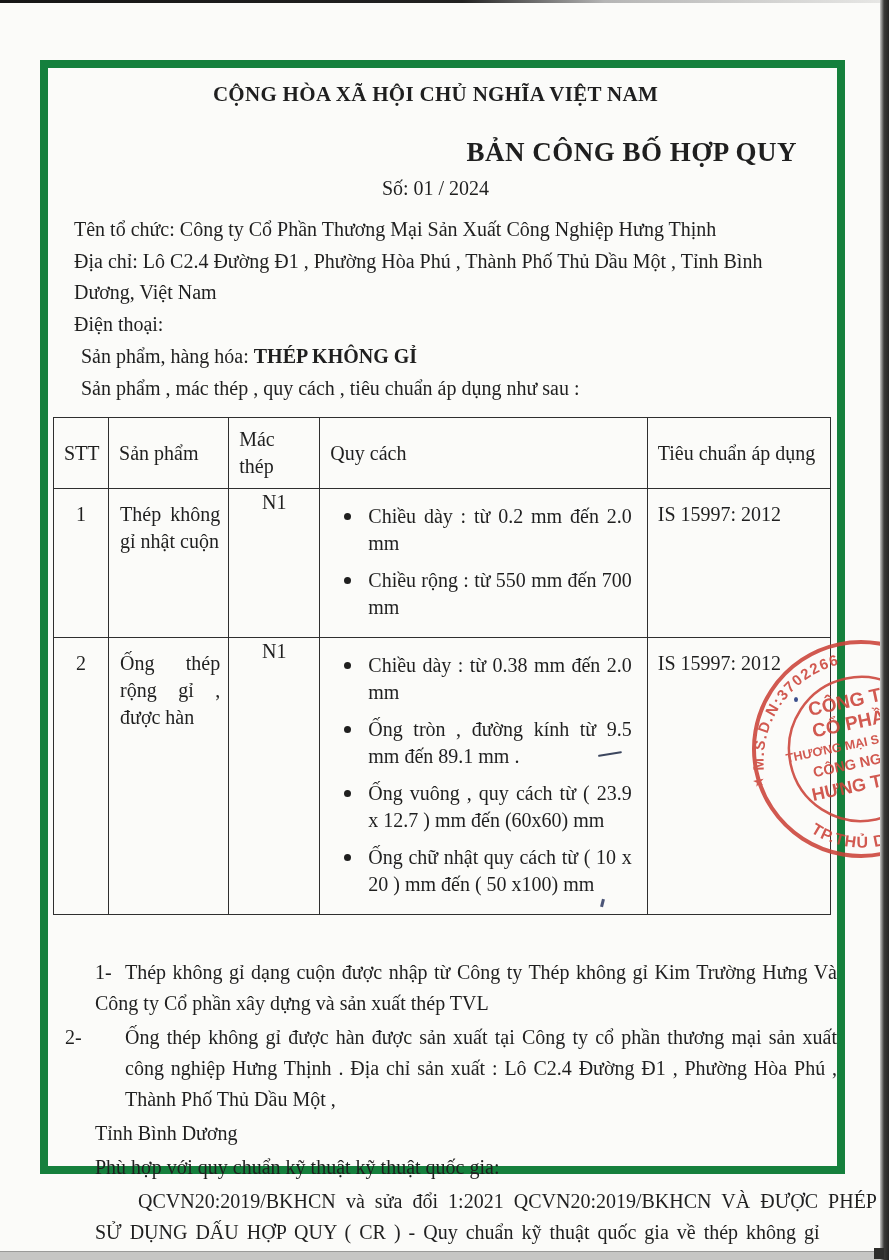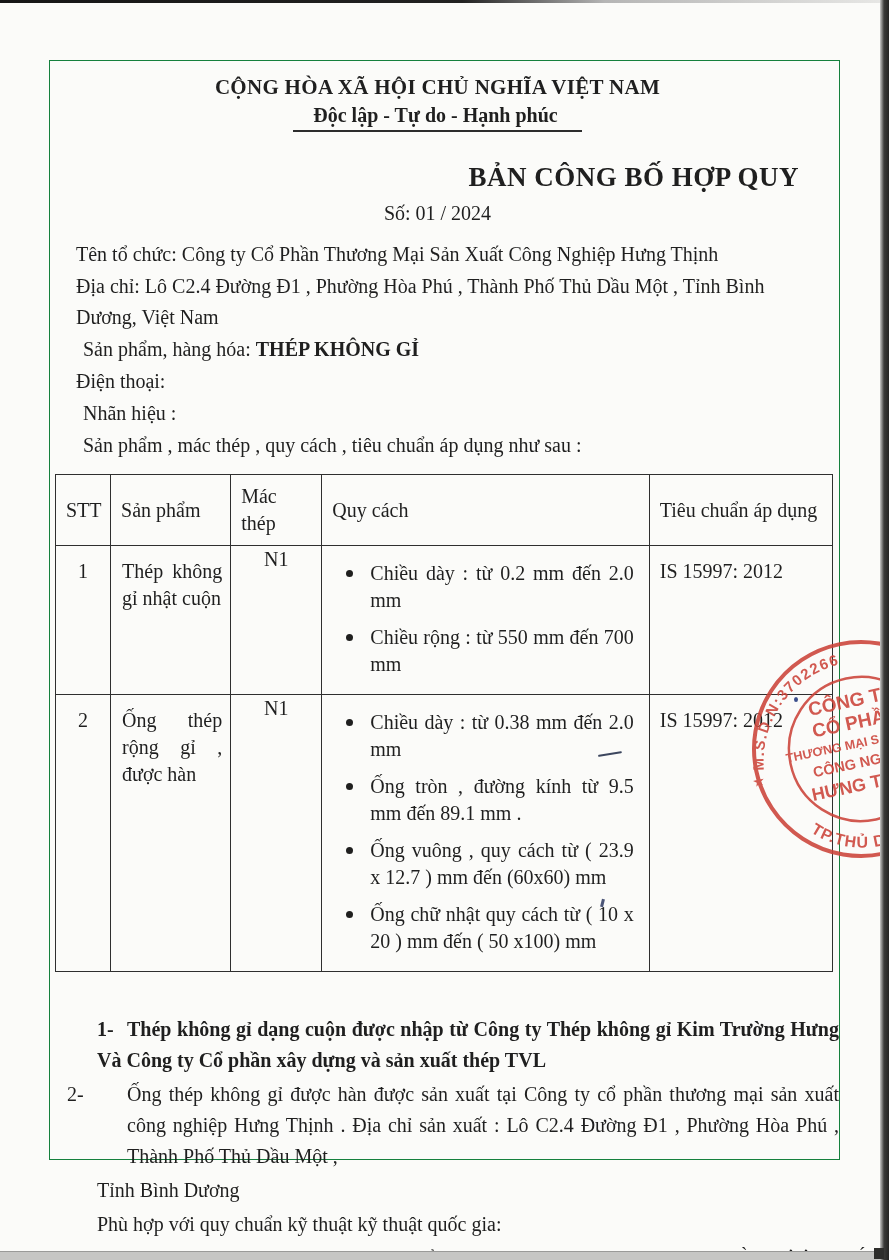--- a/index.html
+++ b/index.html
@@ -19,22 +19,22 @@
   .edge-right { position:absolute; top:0; right:0; width:9px; height:100%; z-index:10;
     background:linear-gradient(to right,#c9c9c7 0%,#3a3a38 45%,#242422 100%); }
   .edge-bottom { position:absolute; bottom:0; left:0; width:100%; height:8px; z-index:9;
     background:#c6c6c4; border-top:1px solid #9a9a98; }
   .corner-dot { position:absolute; right:5px; bottom:1px; width:10px; height:11px; background:#2e2e2c; z-index:11; }
   .pen-dash { position:absolute; left:598px; top:753px; width:24px; height:2px; background:#3c465e; transform:rotate(-9deg); z-index:4; border-radius:1px; }
   .pen-dot { position:absolute; left:794px; top:697px; width:4px; height:5px; background:#3a4e8c; border-radius:50%; z-index:4; }
   .pen-dot2 { position:absolute; left:601px; top:899px; width:3px; height:8px; background:#4b5577; transform:rotate(14deg); z-index:4; }
 
   .frame {
-    position:absolute; left:49px; top:60px; width:789px; height:1098px;
-    border:1px solid #15803d; background:transparent;
+    position:absolute; left:40px; top:60px; width:789px; height:1098px;
+    border:8px solid #15803d; background:transparent;
   }
   .content { padding:12px 0 0 26px; }
 
   .centerblock { text-align:center; margin-right:40px; }
   .country { font-size:21px; font-weight:bold; letter-spacing:.3px; margin-top:2px; }
   .motto-wrap { margin-top:4px; }
   .motto { display:inline-block; font-size:20px; font-weight:bold;
     border-bottom:2px solid #2d2d2d; padding:0 24px 3px 20px; }
   .doc-title { font-size:27px; font-weight:bold; letter-spacing:.5px; margin:30px 40px 0 0; text-align:right; }
   .doc-number { font-size:20px; margin:9px 40px 0 0; text-align:center; }
@@ -57,21 +57,21 @@
   td.c-grade { text-align:center; padding-top:0; }
   td.c-spec { padding:8px 15px 6px 0; }
   td.c-std { padding:12px 6px 6px 10px; }
   ul.specs { margin:0; padding:0; list-style:none;font-family:Liberation Serif, serif; }
   ul.specs li { position:relative; padding-left:48px; margin:6px 0 10px 0; text-align:justify; }
   ul.specs li::before { content:''; position:absolute; left:24px; top:10px; width:7px; height:7px; border-radius:50%; background:#1f1f1f; }
 
   .notes { margin:42px 0 0 21px; width:742px; font-size:20px; line-height:31px; }
   .notes p { margin:0 0 3px 0; }
   .note-marker { display:inline-block; width:30px; }
-  .note-flat { text-align:justify;font-weight:bold; }
+  .note-flat { text-align:justify; }
   .note-hang { padding-left:30px; text-indent:-30px; text-align:justify; }
   .province-line { margin-top:1px; }
   .conform-intro { margin-left:-2px; }
   .conform-detail { margin-left:-41px; width:782px; text-indent:43px; text-align:justify; word-spacing:3px; }
 
   
   .stamp { position:absolute; left:740px; top:628px; width:242px; height:242px;
     transform:rotate(-12deg); opacity:.88; z-index:6; }
   .stamp circle { fill:none; stroke:#cc4339; }
   .stamp text { fill:#cc4339; font-family:"Liberation Sans","DejaVu Sans",sans-serif; font-weight:bold; }
@@ -84,33 +84,29 @@
 </head>
 <body>
 
 <div class="page">
 
   <div class="frame">
     <div class="content">
 
       <div class="centerblock">
         <div class="country">CỘNG HÒA XÃ HỘI CHỦ NGHĨA VIỆT NAM</div>
-        <div class="motto-wrap">
-          <span class="motto">Độc lập - Tự do - Hạnh phúc</span>
-        </div>
       </div>
 
       <h1 class="doc-title">BẢN CÔNG BỐ HỢP QUY</h1>
       <div class="doc-number">Số: 01 / 2024</div>
 
       <p class="body-line first-line">Tên tổ chức: Công ty Cổ Phần Thương Mại Sản Xuất Công Nghiệp Hưng Thịnh</p>
       <p class="body-line">Địa chỉ: Lô C2.4 Đường Đ1 , Phường Hòa Phú , Thành Phố Thủ Dầu Một , Tỉnh Bình Dương, Việt Nam</p>
+      <p class="body-line">Điện thoại:</p>
       <p class="body-line indent"><span>Sản phẩm, hàng hóa:</span> <span class="bold">THÉP KHÔNG GỈ</span></p>
-      <p class="body-line">Điện thoại:</p>
-      <p class="body-line indent">Nhãn hiệu :</p>
       <p class="body-line indent">Sản phẩm , mác thép , quy cách , tiêu chuẩn áp dụng như sau :</p>
 
       <table class="spec">
         <colgroup>
           <col style="width:55px">
             <col style="width:120px">
             <col style="width:91px">
             <col style="width:327px">
             <col style="width:183px">
         </colgroup>

